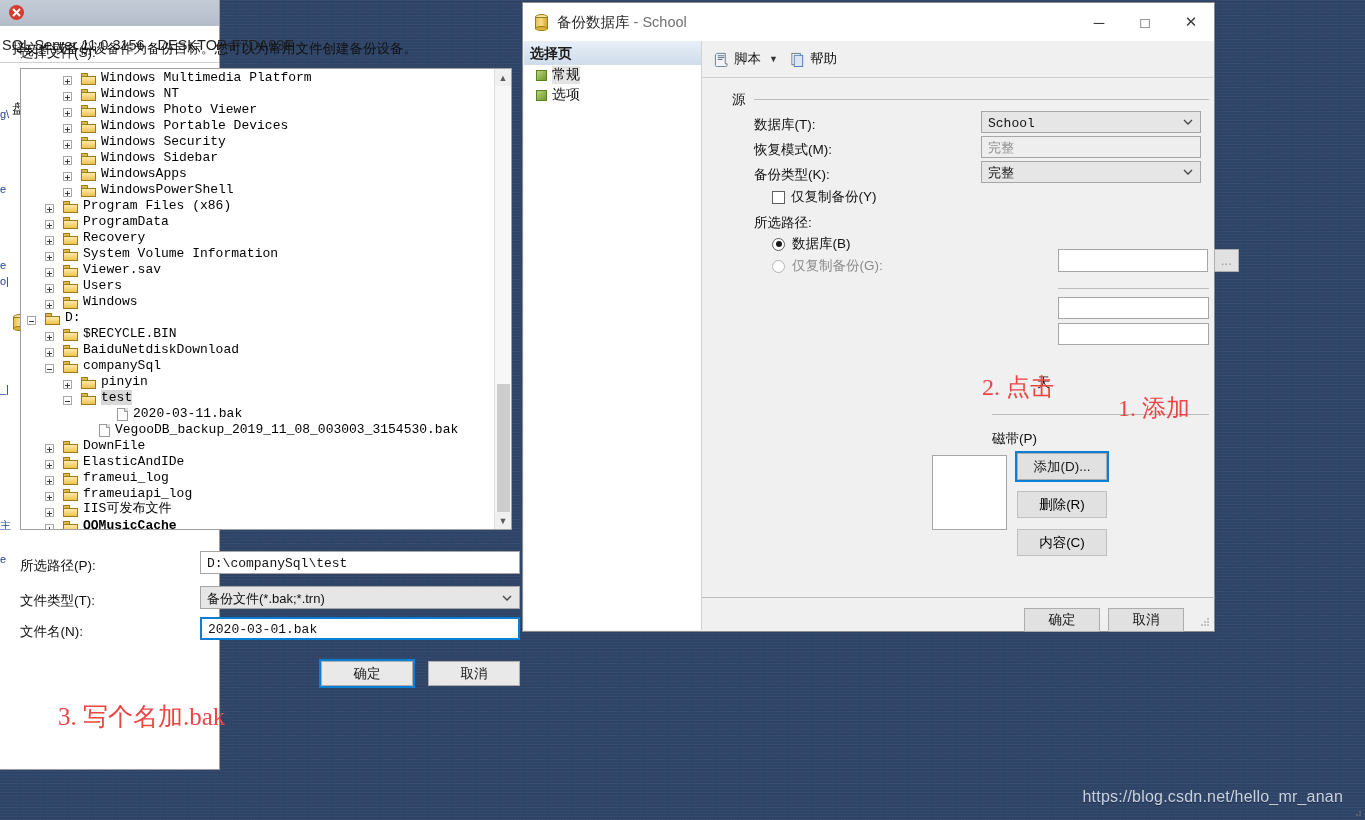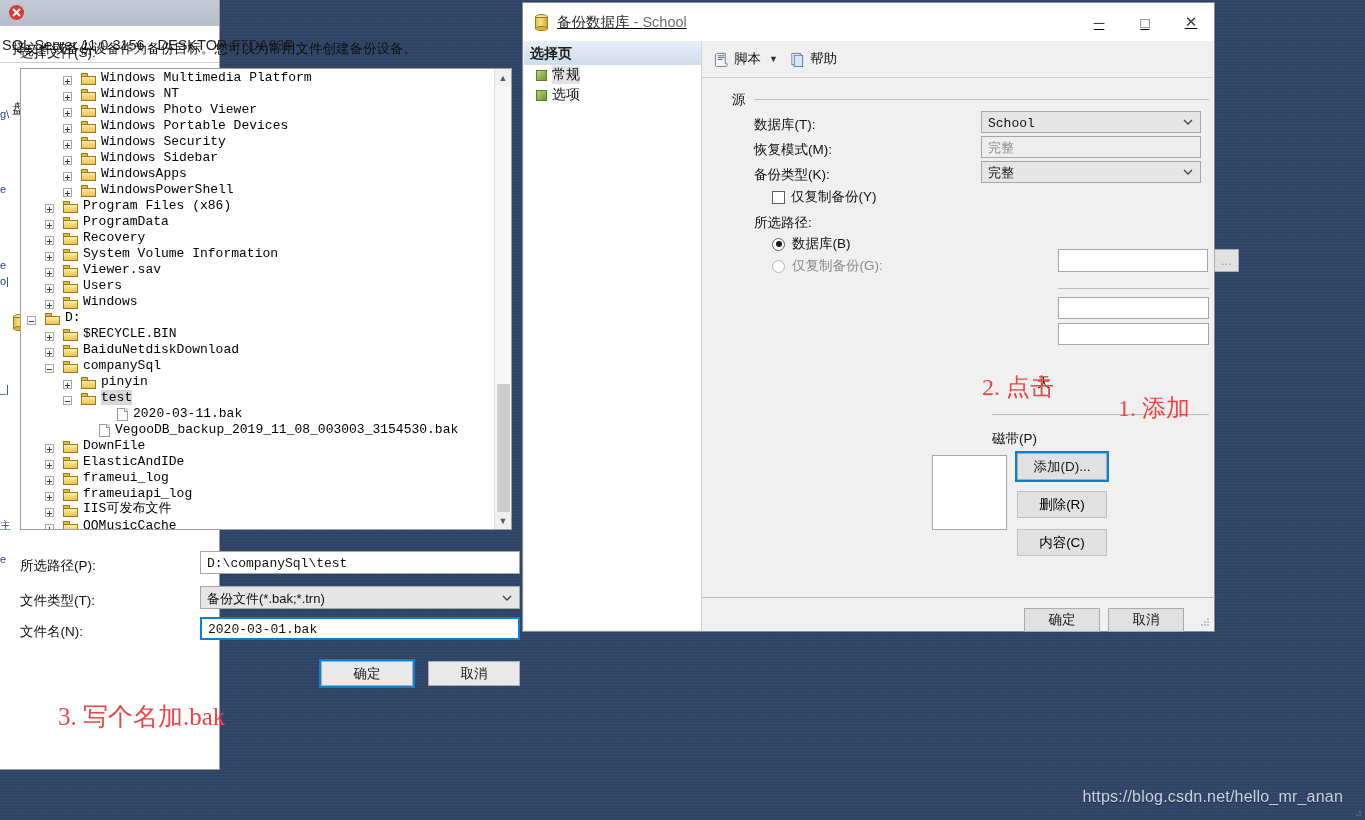--- a/index.html
+++ b/index.html
@@ -56,21 +56,21 @@
   #ssms .ssms-body{position:absolute;left:0;top:62px;right:0;bottom:0;background:#fff;
      border-top:1px solid #cfcfcf;}
   #ssms .ghost{
      position:absolute;left:2px;font-size:11px;color:#21418f;white-space:nowrap;
      font-family:"Liberation Sans",sans-serif;
   }
 
   
   #backupwin{left:522px;top:2px;width:693px;height:630px;
     border:1px solid #8d8d8d;box-shadow:0 0 0 1px rgba(0,0,0,.06);}
-  #backupwin .titlebar{height:38px;border-bottom:none;text-decoration:underline;}
+  #backupwin .titlebar{height:38px;border-bottom:none;}
   #bk-side{position:absolute;left:1px;top:38px;width:178px;bottom:1px;background:#fff;
      border-right:1px solid #d2d2d2;box-sizing:border-box;}
   #bk-side .hdr{height:24px;line-height:24px;padding-left:6px;font-weight:bold;font-size:14px;color:#1b1b1b;
      background:linear-gradient(180deg,#e8eff7,#cfdcea);}
   .pg-item{display:flex;align-items:center;height:20px;padding-left:12px;font-size:14px;color:#111;}
   .pg-item .sq{width:9px;height:9px;margin-right:5px;flex:0 0 auto;
      background:linear-gradient(135deg,#b6d47a,#6f9b2a);border:1px solid #5d7f26;}
   .pg-item .lbl.sel{background:#e3e3e3;}
 
   #bk-main{position:absolute;left:179px;top:38px;right:1px;bottom:1px;background:#f0f0f0;}
@@ -587,21 +587,21 @@
         </div>
         <div class="tnode" style="padding-left: 24px;">
           <span class="expander plus"></span>
           <span class="dots"></span>
           <span class="folder">
             <span class="tab"></span>
             <span class="bod"></span>
           </span>
           <span class="lbl">IIS可发布文件</span>
         </div>
-        <div class="tnode" style="padding-left: 24px;">
+        <div class="tnode" style="padding-left: 24px; font-weight: bold;">
           <span class="expander plus"></span>
           <span class="dots"></span>
           <span class="folder">
             <span class="tab"></span>
             <span class="bod"></span>
           </span>
           <span class="lbl">QQMusicCache</span>
         </div>
       </div>
     <div class="vscroll">

